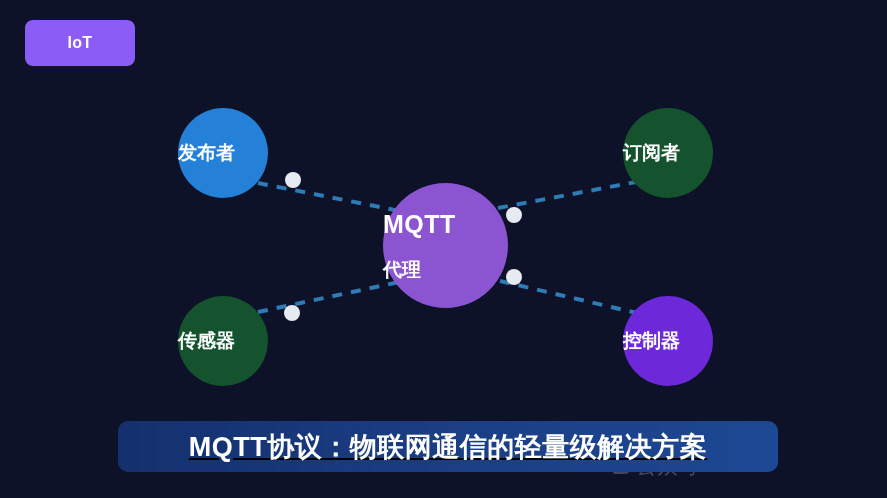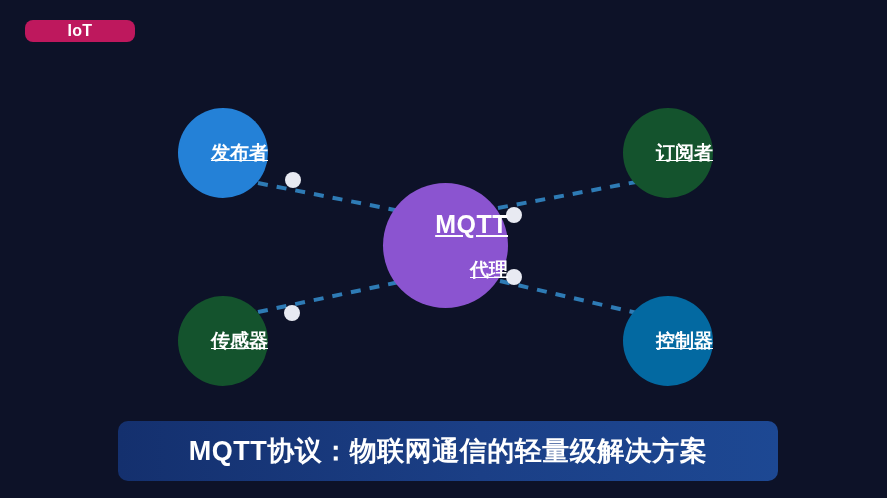--- a/index.html
+++ b/index.html
@@ -15,23 +15,23 @@
     overflow: hidden;
     font-family: "Liberation Sans", "DejaVu Sans", sans-serif;
   }
 
   
   #iot-badge {
     position: absolute;
     left: 25px;
     top: 20px;
     width: 110px;
-    height: 22px;
+    height: 46px;
     border-radius: 8px;
-    background: #be185d;
+    background: #8b5cf6;
     display: flex;
     align-items: center;
     justify-content: center;
     color: #ffffff;
     font-size: 16px;
     font-weight: bold;
     letter-spacing: 0.3px;
   }
 
   
@@ -42,27 +42,26 @@
     width: 887px;
     height: 498px;
   }
 
   
   .node {
     position: absolute;
     border-radius: 50%;
     display: flex;
     flex-direction: column;
-    align-items: flex-end;
+    align-items: flex-start;
     justify-content: center;
     color: #ffffff;
     text-align: center;
     line-height: 1.15;
     box-sizing: border-box;
-    text-decoration: underline;
   }
   .node-sm {
     width: 90px;
     height: 90px;
     font-size: 19px;
     font-weight: bold;
   }
   .node-hub {
     width: 125px;
     height: 125px;
@@ -74,35 +73,36 @@
   }
   .hub-line2 {
     font-size: 19px;
     font-weight: bold;
     margin-top: 20px;
   }
 
   #node-publisher  { left: 178px; top: 108px; background: #2481d7; }
   #node-subscriber { left: 623px; top: 108px; background: #14532d; }
   #node-sensor     { left: 178px; top: 296px; background: #14532d; }
-  #node-controller { left: 623px; top: 296px; background: #0369a1; }
+  #node-controller { left: 623px; top: 296px; background: #6d28d9; }
   #node-broker     { left: 383px; top: 183px; background: #8b54d0; }
 
   
   #title-banner {
     position: absolute;
     left: 118px;
     top: 421px;
     width: 660px;
-    height: 60px;
+    height: 51px;
     border-radius: 10px;
     background: linear-gradient(90deg, #14306e 0%, #1b3f86 55%, #1d4893 100%);
     display: flex;
     align-items: center;
     justify-content: center;
+    text-decoration: underline;
   }
   #title-banner-text {
     color: #ffffff;
     font-size: 27px;
     font-weight: bold;
     letter-spacing: 0.5px;
     white-space: nowrap;
   }
 
   

